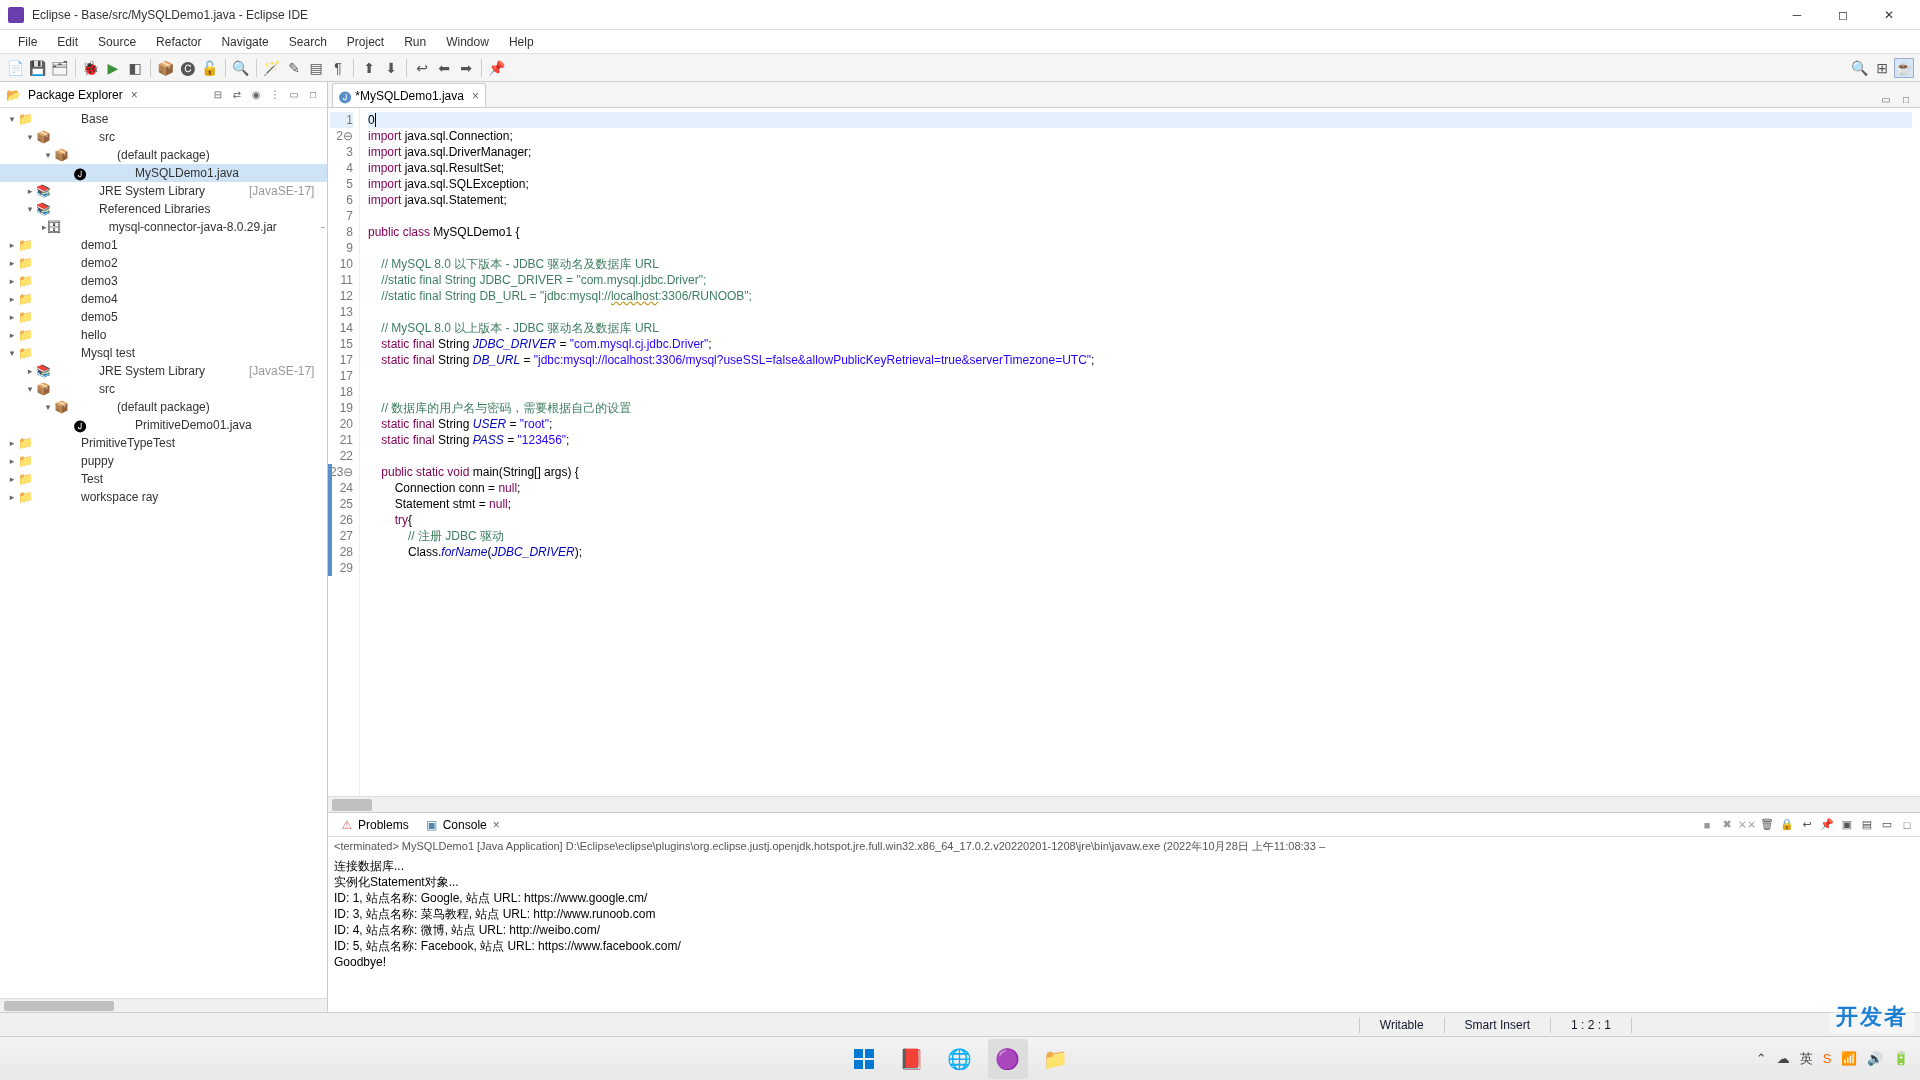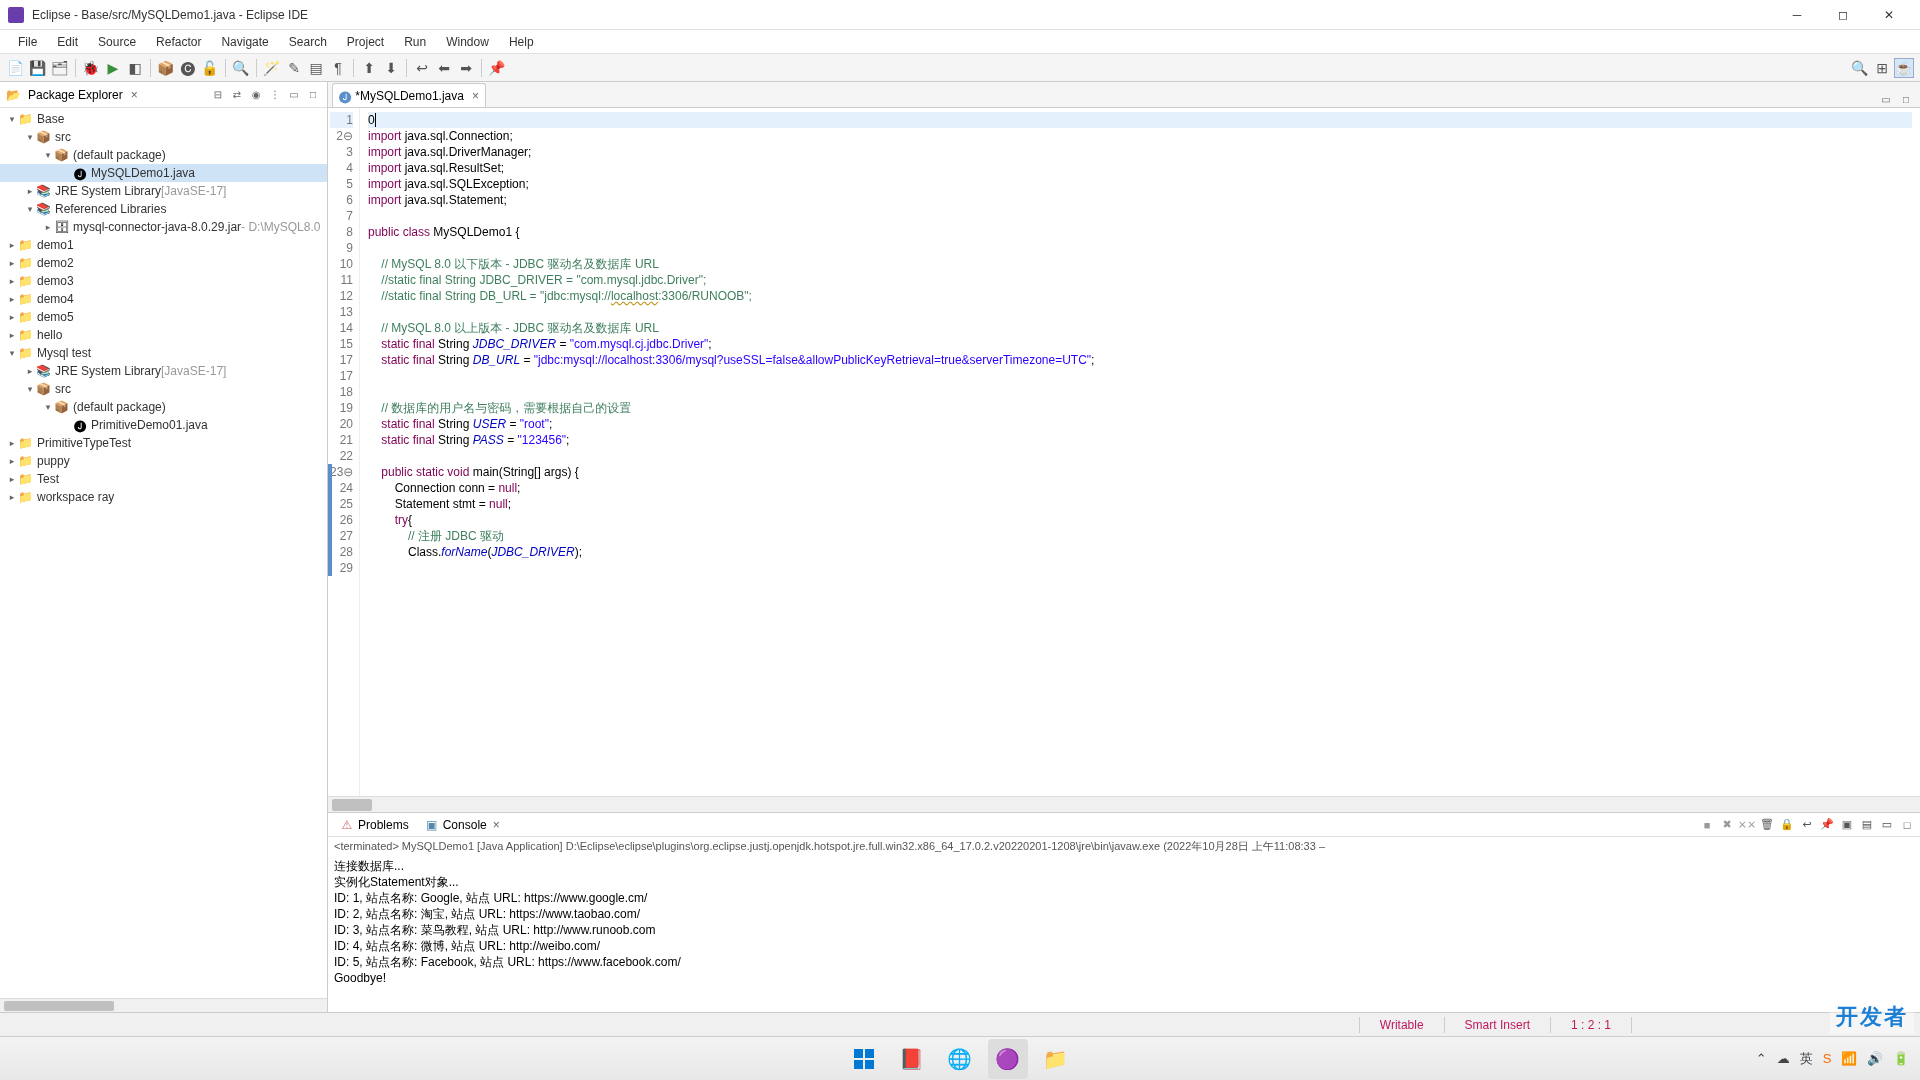--- a/index.html
+++ b/index.html
@@ -21,21 +21,21 @@
 .view-title{flex:1;display:flex;align-items:center;gap:6px;}
 .view-icon{width:16px;height:16px;display:inline-flex;align-items:center;justify-content:center;}
 .view-close{color:#666;cursor:pointer;padding:0 2px;}
 .view-tools{display:flex;gap:3px;align-items:center;}
 .view-tool{width:16px;height:16px;display:flex;align-items:center;justify-content:center;font-size:10px;color:#666;cursor:pointer;}
 .tree{flex:1;overflow:auto;padding:2px 0;}
 .tree-item{display:flex;align-items:center;height:18px;padding:0 4px;cursor:pointer;white-space:nowrap;}
 .tree-item.selected{background:#cfe3f7;}
 .tree-toggle{width:12px;text-align:center;color:#666;font-size:9px;}
 .tree-icon{width:16px;height:16px;display:inline-flex;align-items:center;justify-content:center;margin-right:3px;}
-.tree-label{color:#333;}
+.tree-label{color:#333;margin-left:44px;}
 .tree-label.dim{color:#999;}
 .editor-area{flex:1;display:flex;flex-direction:column;background:#fff;}
 .tabs-row{height:26px;display:flex;align-items:flex-end;background:#f5f5f5;border-bottom:1px solid #ccc;padding-left:4px;}
 .editor-tab{height:24px;background:#fff;border:1px solid #ccc;border-bottom:none;display:flex;align-items:center;padding:0 6px;gap:4px;border-radius:3px 3px 0 0;}
 .editor-tab .tab-icon{color:#5a8fc9;}
 .editor-tab .tab-close{color:#666;cursor:pointer;margin-left:4px;}
 .tabs-tools{margin-left:auto;display:flex;gap:4px;padding-right:6px;}
 .editor-body{flex:1;display:flex;overflow:hidden;background:#fff;position:relative;}
 .gutter{width:32px;background:#fff;text-align:right;padding:4px 6px 4px 2px;color:#787878;font-family:Consolas,monospace;font-size:12px;line-height:16px;border-right:1px solid #eee;user-select:none;}
 .gutter .ln{height:16px;}
@@ -55,21 +55,21 @@
 .bottom-panel{height:200px;border-top:1px solid #ccc;background:#fff;display:flex;flex-direction:column;}
 .bp-tabs{height:24px;display:flex;align-items:center;background:#fff;border-bottom:1px solid #e0e0e0;padding:0 4px;}
 .bp-tab{display:flex;align-items:center;gap:4px;padding:3px 8px;cursor:pointer;}
 .bp-tab.active{background:#fff;}
 .bp-tab .icon{width:14px;height:14px;display:inline-flex;align-items:center;justify-content:center;}
 .bp-tools{margin-left:auto;display:flex;gap:2px;align-items:center;}
 .bp-tool{width:18px;height:18px;display:flex;align-items:center;justify-content:center;font-size:11px;color:#555;cursor:pointer;}
 .console-header{padding:2px 6px;color:#555;font-size:11px;white-space:nowrap;overflow:hidden;}
 .console-body{flex:1;padding:2px 6px;font-family:Consolas,monospace;font-size:12px;line-height:16px;overflow:auto;}
 .statusbar{height:24px;background:#f0f0f0;border-top:1px solid #ccc;display:flex;align-items:center;padding:0 8px;gap:20px;}
-.statusbar .cell{color:#be185d;text-align:right;}
+.statusbar .cell{color:#0f172a;text-align:right;}
 .statusbar .sep{width:1px;height:16px;background:#ccc;}
 .statusbar .filler{flex:1;}
 .taskbar{height:44px;background:linear-gradient(180deg,#f3f3f3,#e8e8e8);border-top:1px solid #ccc;display:flex;align-items:center;justify-content:center;position:relative;}
 .taskbar .center-apps{display:flex;gap:8px;}
 .task-app{width:40px;height:40px;border-radius:4px;display:flex;align-items:center;justify-content:center;font-size:20px;cursor:pointer;}
 .taskbar .tray{position:absolute;right:10px;display:flex;align-items:center;gap:10px;}
 .tray-item{color:#444;font-size:13px;}
 .watermark{position:absolute;right:6px;bottom:46px;font-size:22px;font-weight:bold;color:#1b7fd4;background:rgba(255,255,255,0.4);padding:2px 6px;letter-spacing:2px;}
 .sb-scroll{height:14px;background:#f0f0f0;border-top:1px solid #ddd;position:relative;}
 .sb-scroll .thumb{position:absolute;left:4px;top:2px;height:10px;width:110px;background:#c0c0c0;border-radius:2px;}
@@ -346,21 +346,20 @@
           <span class="bp-tool">▤</span>
           <span class="bp-tool">▭</span>
           <span class="bp-tool">□</span>
         </div>
       </div>
       <div class="console-header">&lt;terminated&gt; MySQLDemo1 [Java Application] D:\Eclipse\eclipse\plugins\org.eclipse.justj.openjdk.hotspot.jre.full.win32.x86_64_17.0.2.v20220201-1208\jre\bin\javaw.exe (2022年10月28日 上午11:08:33 –</div>
       <div class="console-body" id="console">
           <div>连接数据库...</div>
           <div> 实例化Statement对象...</div>
           <div>ID: 1, 站点名称: Google, 站点 URL: https://www.google.cm/</div>
-          <div>ID: 2, 站点名称: 淘宝, 站点 URL: https://www.taobao.com/</div>
           <div>ID: 3, 站点名称: 菜鸟教程, 站点 URL: http://www.runoob.com</div>
           <div>ID: 4, 站点名称: 微博, 站点 URL: http://weibo.com/</div>
           <div>ID: 5, 站点名称: Facebook, 站点 URL: https://www.facebook.com/</div>
           <div>Goodbye!</div>
         </div>
     </div>
   </div>
 </div>
 
 <div class="statusbar">

